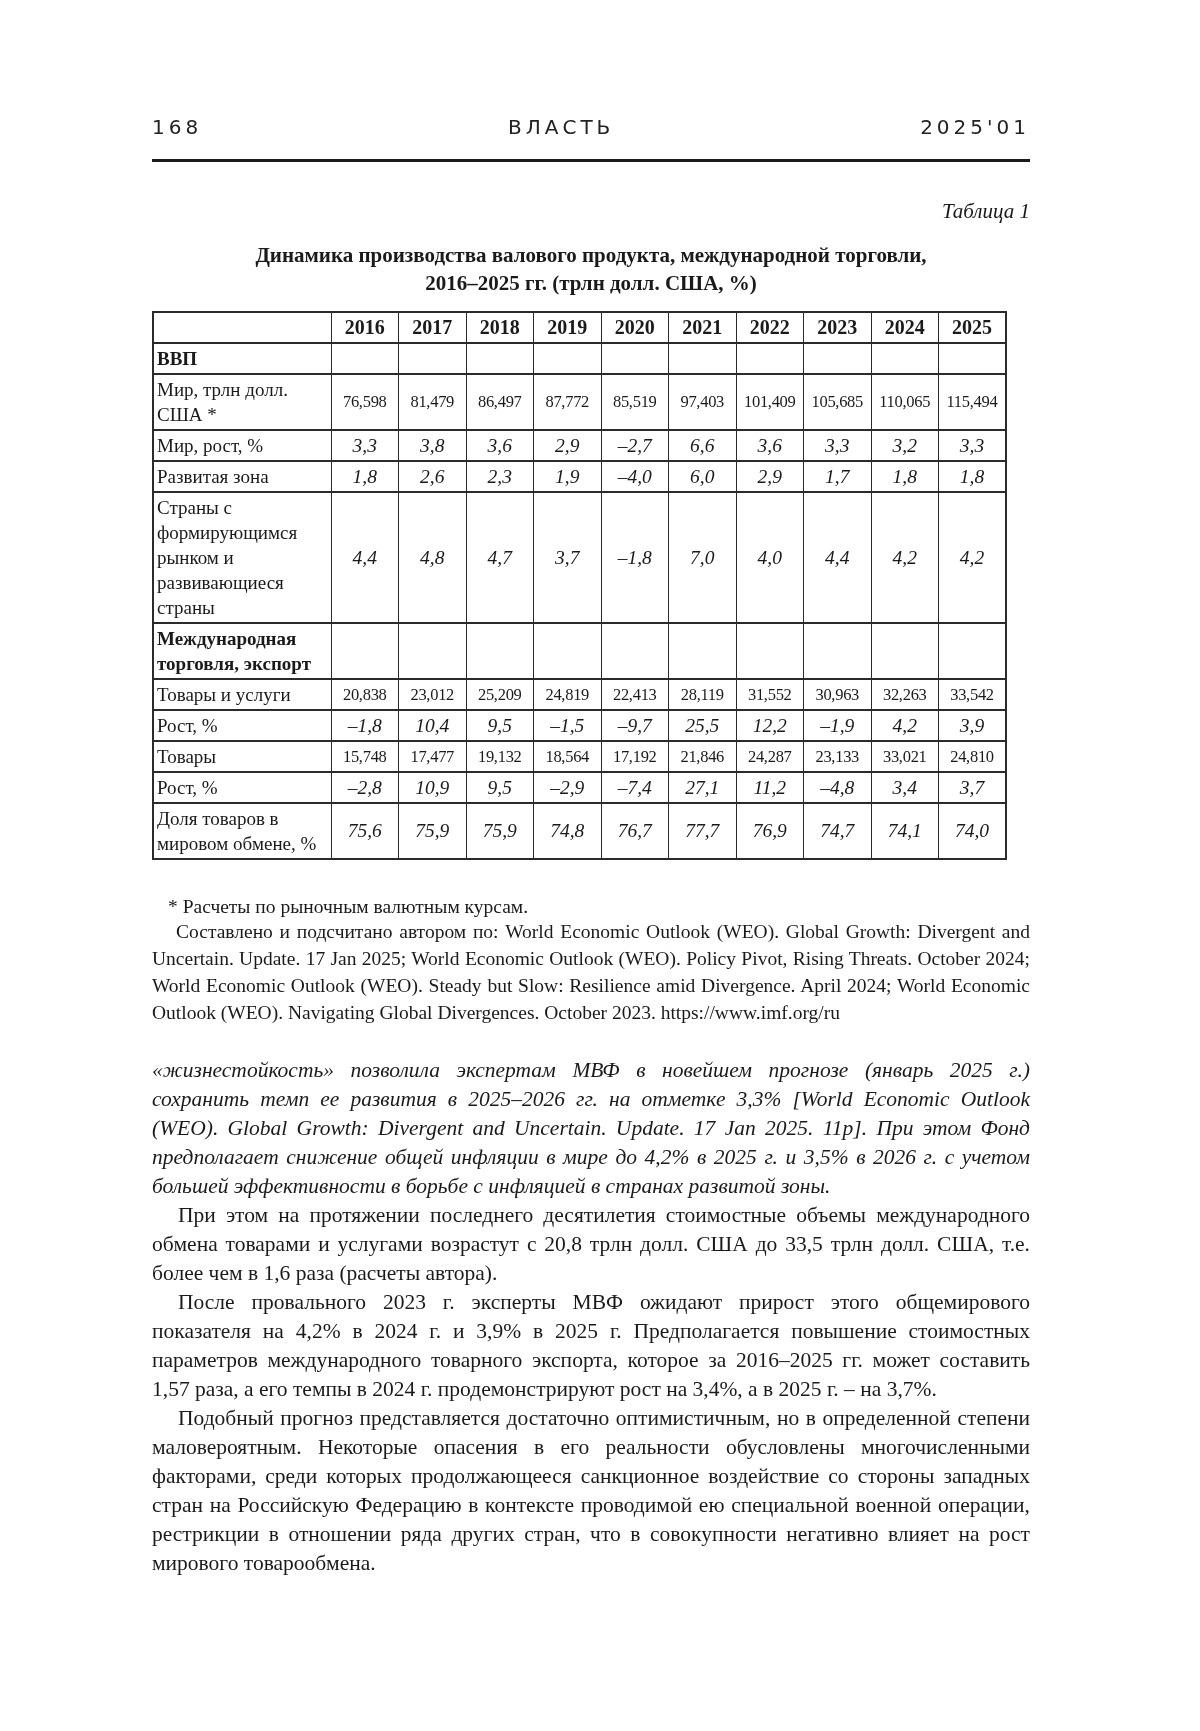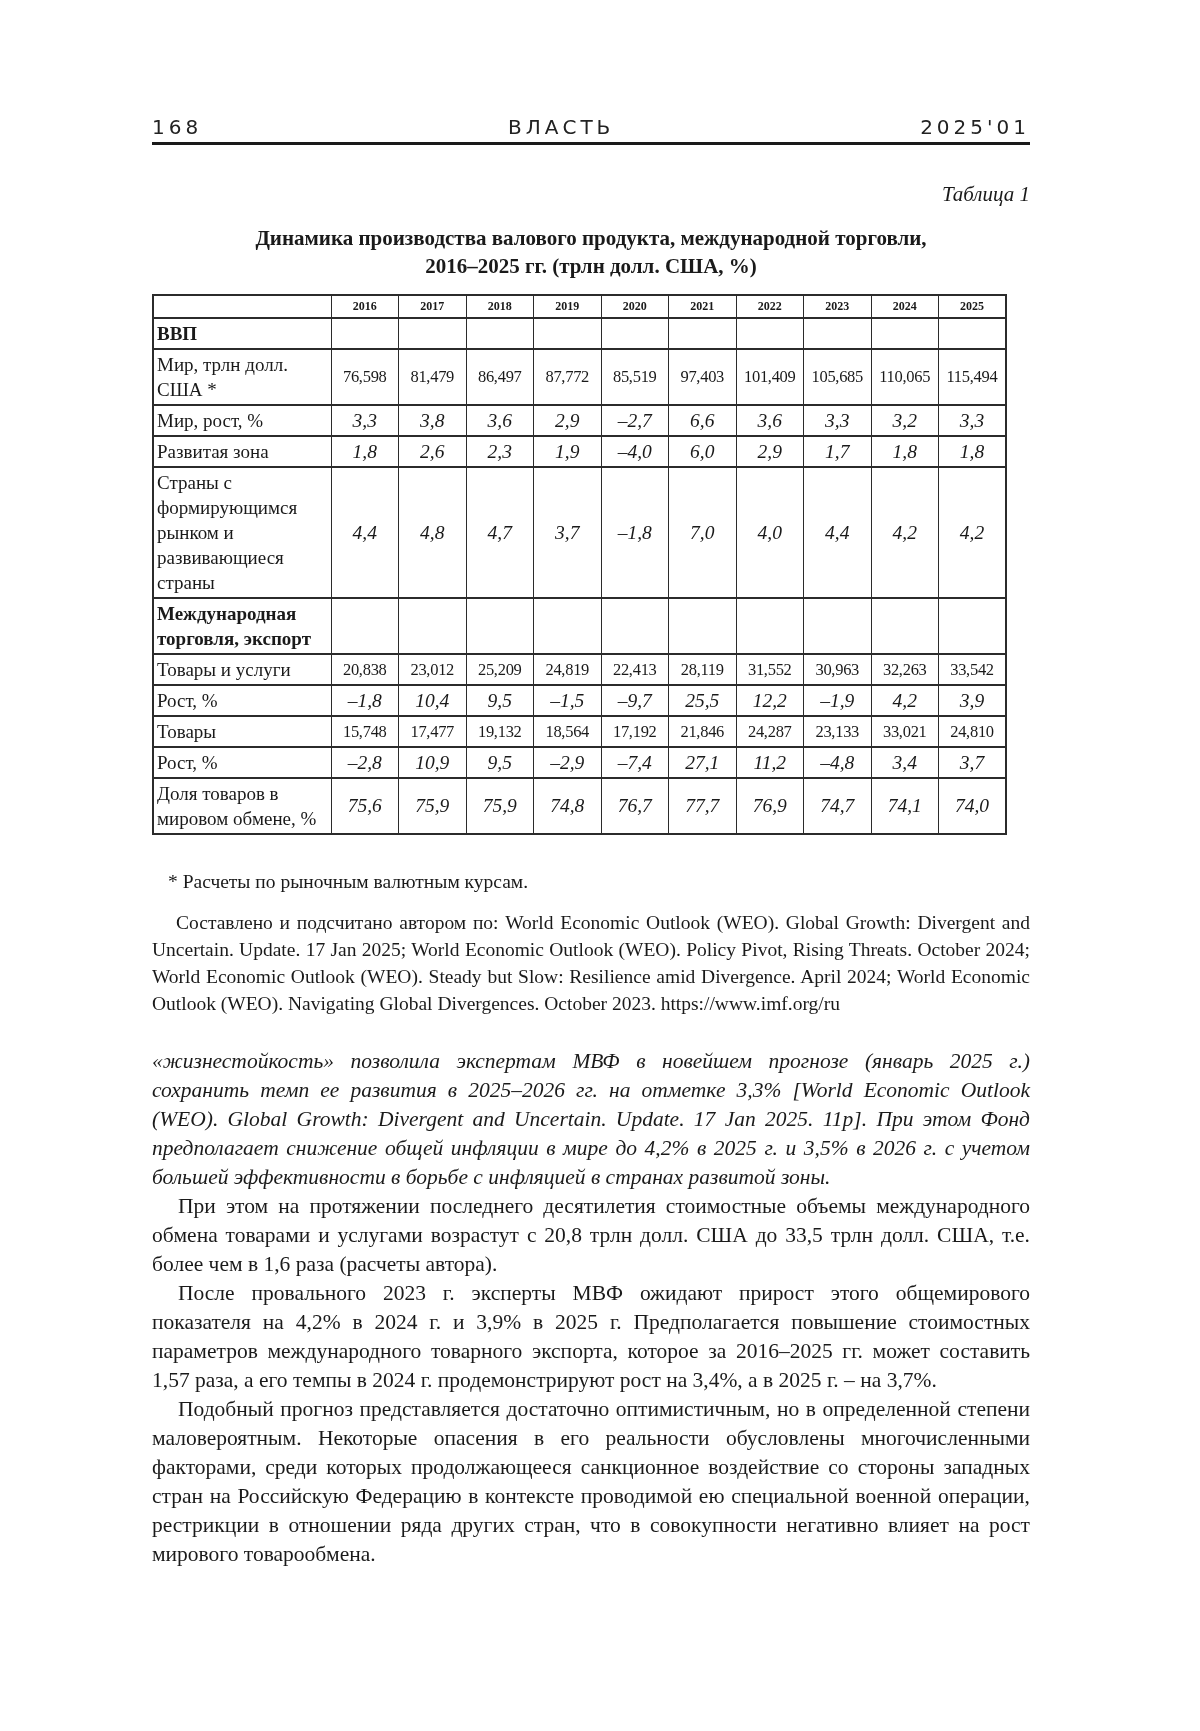--- a/index.html
+++ b/index.html
@@ -22,21 +22,21 @@
   
   .running-head {
     display: flex;
     justify-content: space-between;
     align-items: baseline;
     font-family: "DejaVu Sans", "Liberation Sans", sans-serif;
     font-size: 20px;
     letter-spacing: 4px;
     color: #222;
     border-bottom: 3px solid #1a1a1a;
-    padding-bottom: 3px;
+    padding-bottom: 20px;
   }
   
   .table-caption {
     margin-top: 37px;
     text-align: right;
     font-style: italic;
     font-size: 21px;
   }
   .table-title {
     margin-top: 17px;
@@ -56,21 +56,21 @@
   table.data-table th, table.data-table td {
     border: 1px solid #2b2b2b;
     border-top-width: 2px;
     border-bottom-width: 2px;
     padding: 2px 3px;
     vertical-align: middle;
     overflow: hidden;
   }
   col.label-col { width: 178px; }
   table.data-table th {
-    font-size: 12px;
+    font-size: 20px;
     font-weight: bold;
     text-align: center;
     padding: 3px 2px;
   }
   td.label {
     text-align: left;
     font-size: 19px;
     padding-left: 8px;
     line-height: 25px;
   }
@@ -80,21 +80,21 @@
   tr.row-growth td.val { font-size: 19.5px; font-style: italic; }
   tr.row-tall td { height: 88px; }
   tr.row-med td { height: 44px; }
   
   .footnote {
     margin-top: 36px;
     font-size: 19.5px;
     padding-left: 16px;
   }
   .source {
-    margin-top: 16px;
+    margin-top: 0;
     font-size: 19.5px;
     line-height: 27px;
     text-align: justify;
     text-indent: 24px;
   }
   
   .body-text { margin-top: 30px; }
   .body-text p {
     margin: 0;
     font-size: 21.5px;

